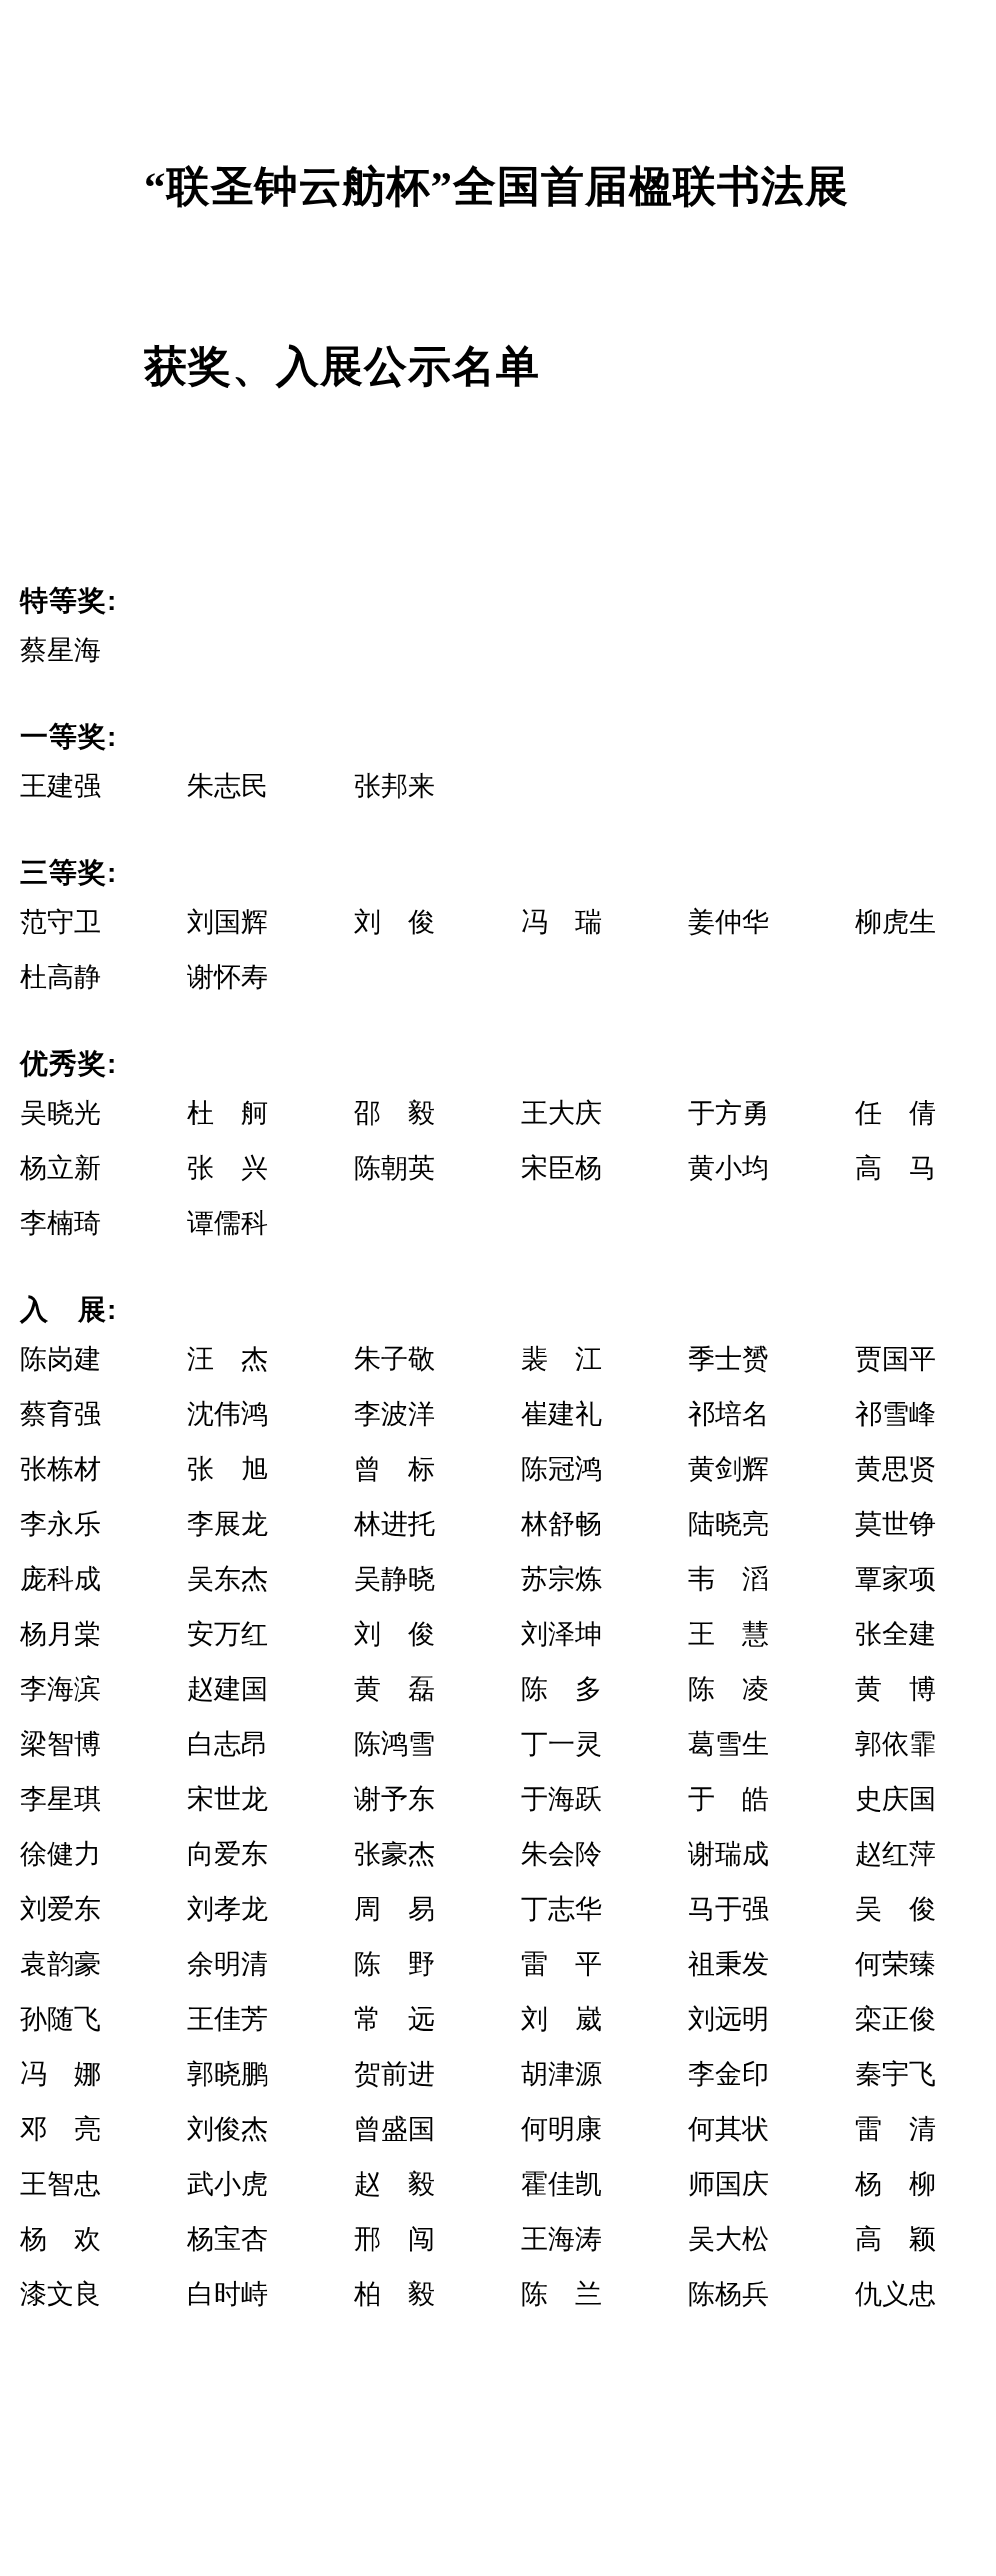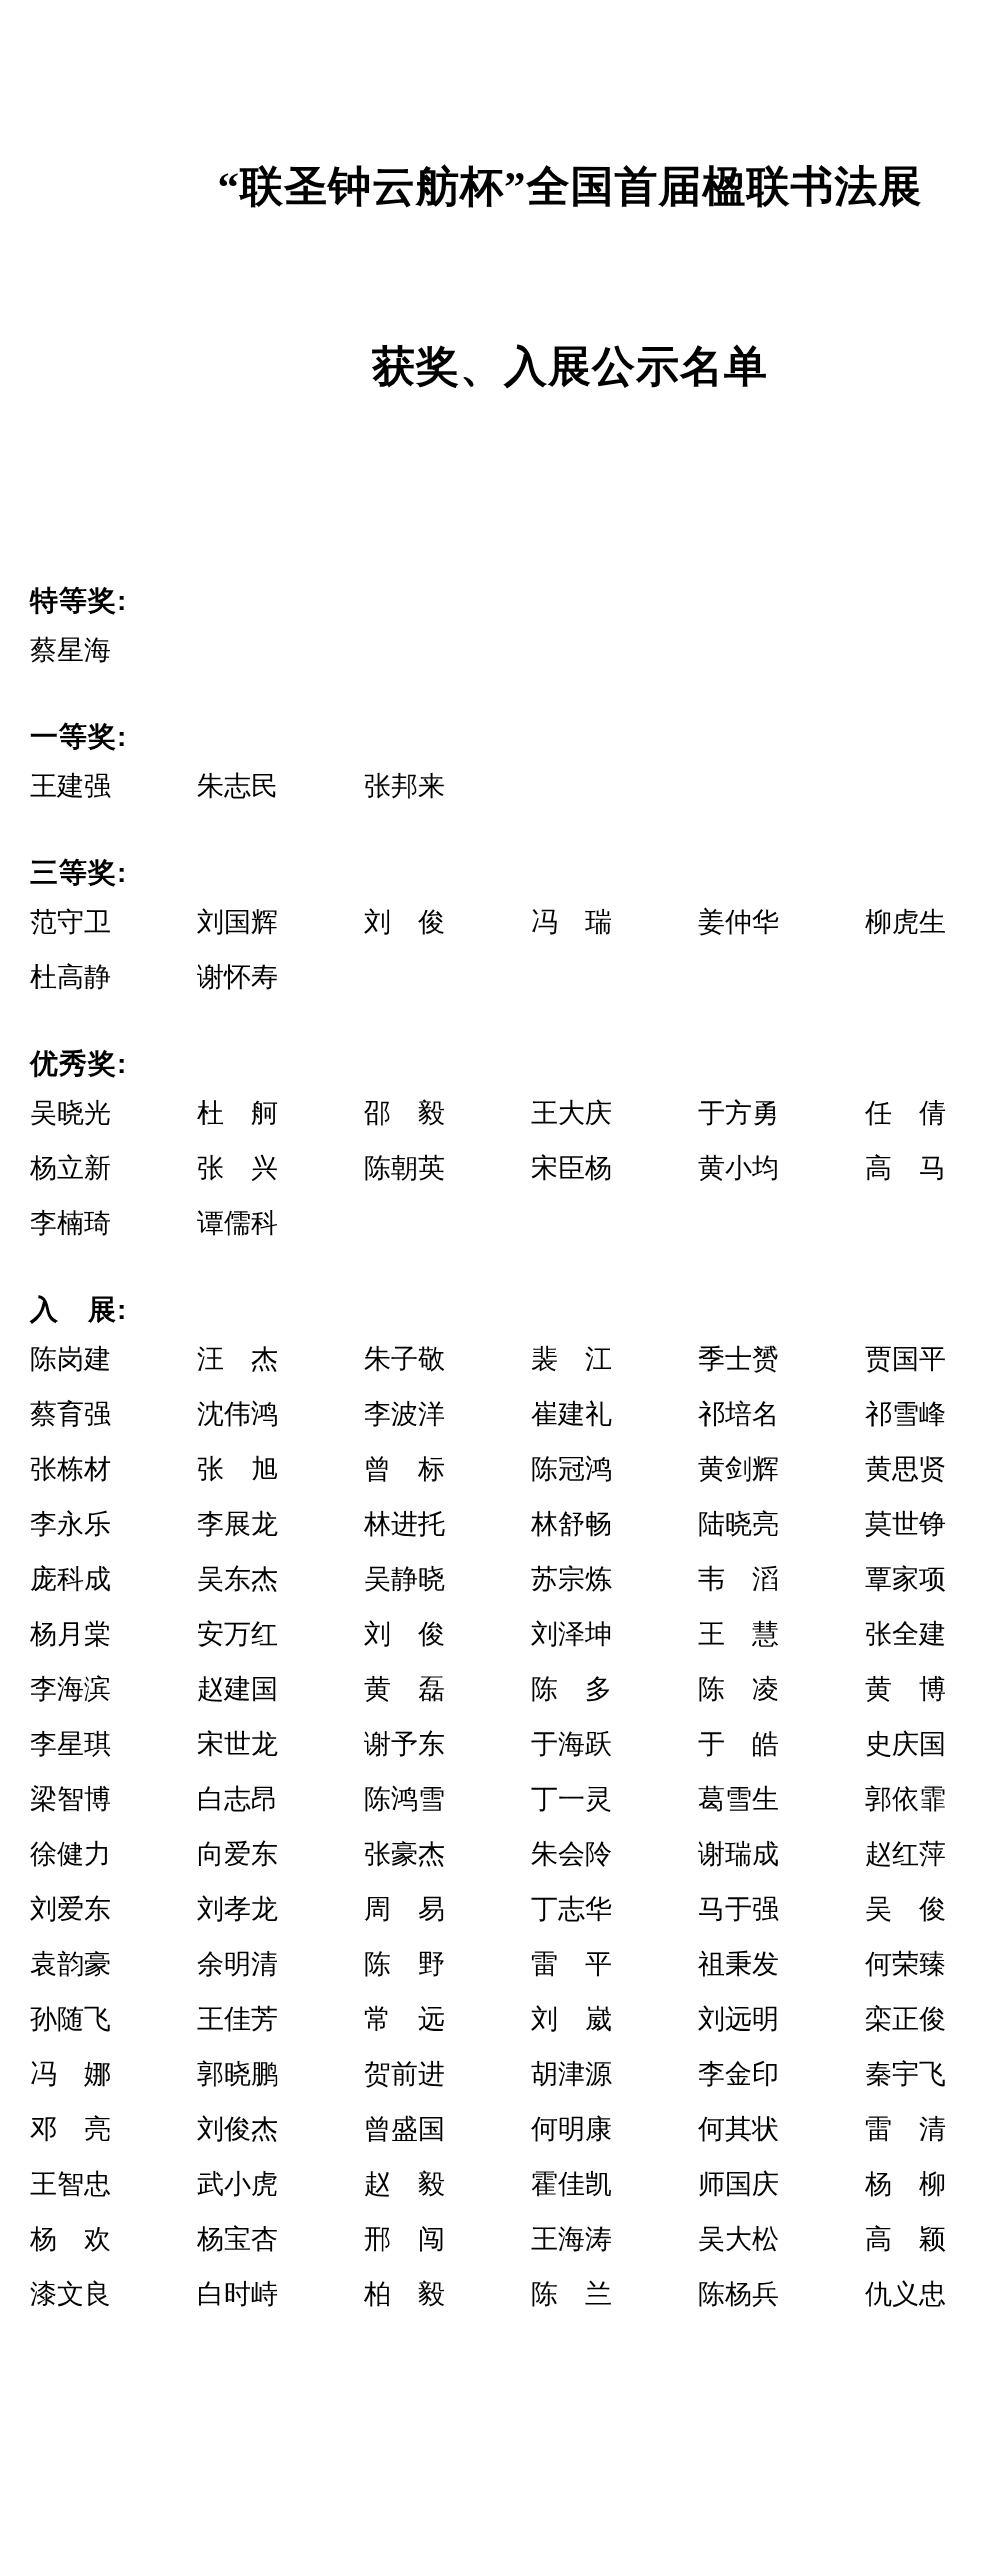--- a/index.html
+++ b/index.html
@@ -9,29 +9,29 @@
     height: 2792px;
     background: #ffffff;
     overflow: hidden;
     color: #000;
     font-family: "Liberation Serif", serif;
   }
   .title-block {
     padding-top: 37px;
     padding-left: 144px;
     margin-bottom: 69px;
-    text-align: center;
+    text-align: left;
     font-family: "Liberation Serif", serif;
     font-weight: 700;
     font-size: 43px;
     line-height: 60px;
     letter-spacing: 1px;
     white-space: pre;
   }
-  .content { padding-left: 30px; }
+  .content { padding-left: 20px; }
   .section { margin-bottom: 57px; }
   .section-label {
     font-family: "Liberation Sans", sans-serif;
     font-weight: 700;
     font-size: 28px;
     line-height: 30px;
     letter-spacing: 1px;
     margin-bottom: 19px;
     white-space: pre;
   }
@@ -162,36 +162,36 @@
         </div>
         <div class="names-row">
           <div class="name-cell">李海滨</div>
           <div class="name-cell">赵建国</div>
           <div class="name-cell">黄　磊</div>
           <div class="name-cell">陈　多</div>
           <div class="name-cell">陈　凌</div>
           <div class="name-cell">黄　博</div>
         </div>
         <div class="names-row">
+          <div class="name-cell">梁智博</div>
+          <div class="name-cell">白志昂</div>
+          <div class="name-cell">陈鸿雪</div>
+          <div class="name-cell">丁一灵</div>
+          <div class="name-cell">葛雪生</div>
+          <div class="name-cell">郭依霏</div>
+        </div>
+        <div class="names-row">
           <div class="name-cell">李星琪</div>
           <div class="name-cell">宋世龙</div>
           <div class="name-cell">谢予东</div>
           <div class="name-cell">于海跃</div>
           <div class="name-cell">于　皓</div>
           <div class="name-cell">史庆国</div>
         </div>
         <div class="names-row">
-          <div class="name-cell">梁智博</div>
-          <div class="name-cell">白志昂</div>
-          <div class="name-cell">陈鸿雪</div>
-          <div class="name-cell">丁一灵</div>
-          <div class="name-cell">葛雪生</div>
-          <div class="name-cell">郭依霏</div>
-        </div>
-        <div class="names-row">
           <div class="name-cell">徐健力</div>
           <div class="name-cell">向爱东</div>
           <div class="name-cell">张豪杰</div>
           <div class="name-cell">朱会阾</div>
           <div class="name-cell">谢瑞成</div>
           <div class="name-cell">赵红萍</div>
         </div>
         <div class="names-row">
           <div class="name-cell">刘爱东</div>
           <div class="name-cell">刘孝龙</div>

